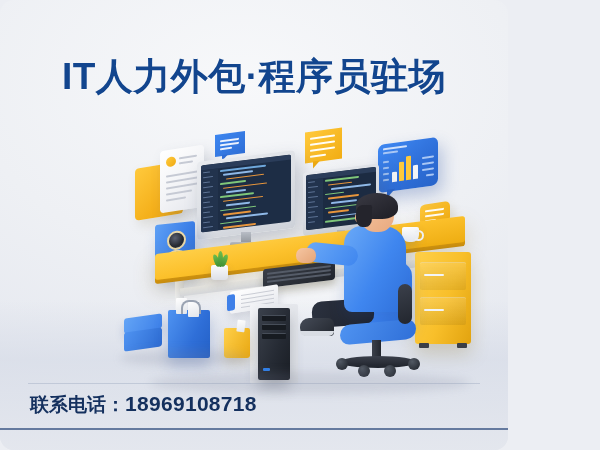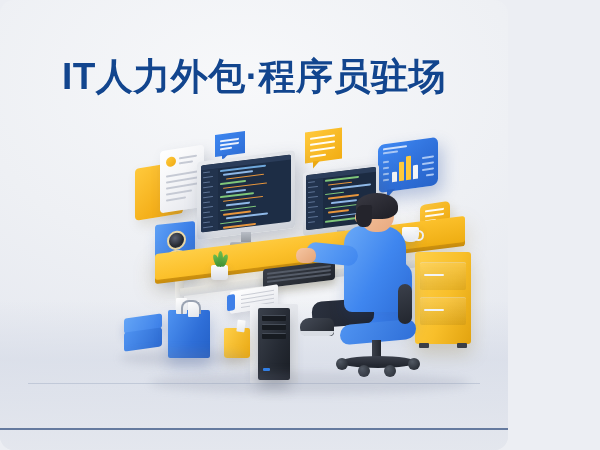--- a/index.html
+++ b/index.html
@@ -466,15 +466,18 @@
       <div class="caster" style="right:-4px;top:2px;"></div>
     </div>
 
     <div class="shadow" style="left:150px;top:372px;width:320px;height:22px;"></div>
     <div class="shadow" style="left:120px;top:350px;width:130px;height:16px;"></div>
   </div>
 
   <div class="title">IT人力外包·程序员驻场</div>
 
   <div class="rule-top"></div>
+  <div class="contact">
+    <span>联系电话：</span><span class="num">18969108718</span>
+  </div>
   <div class="rule-bot"></div>
 
 </div>
 
 </body></html>

